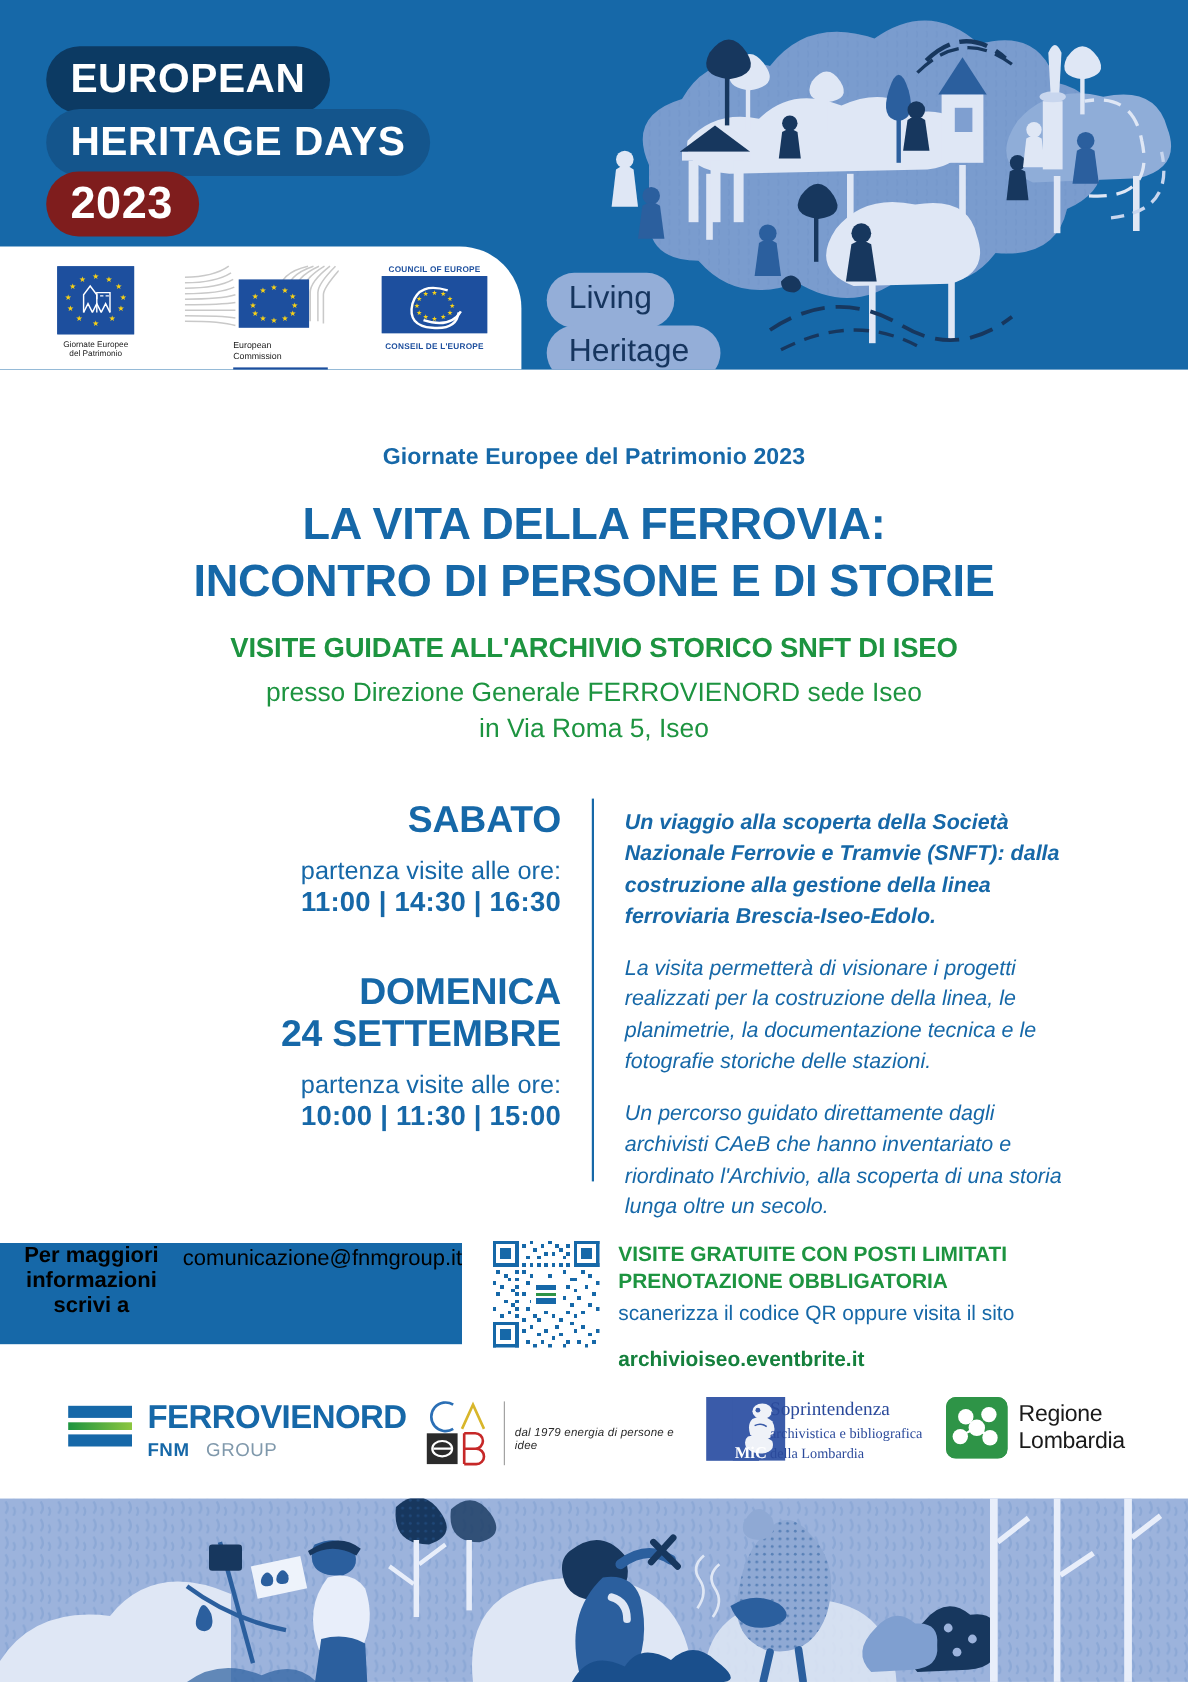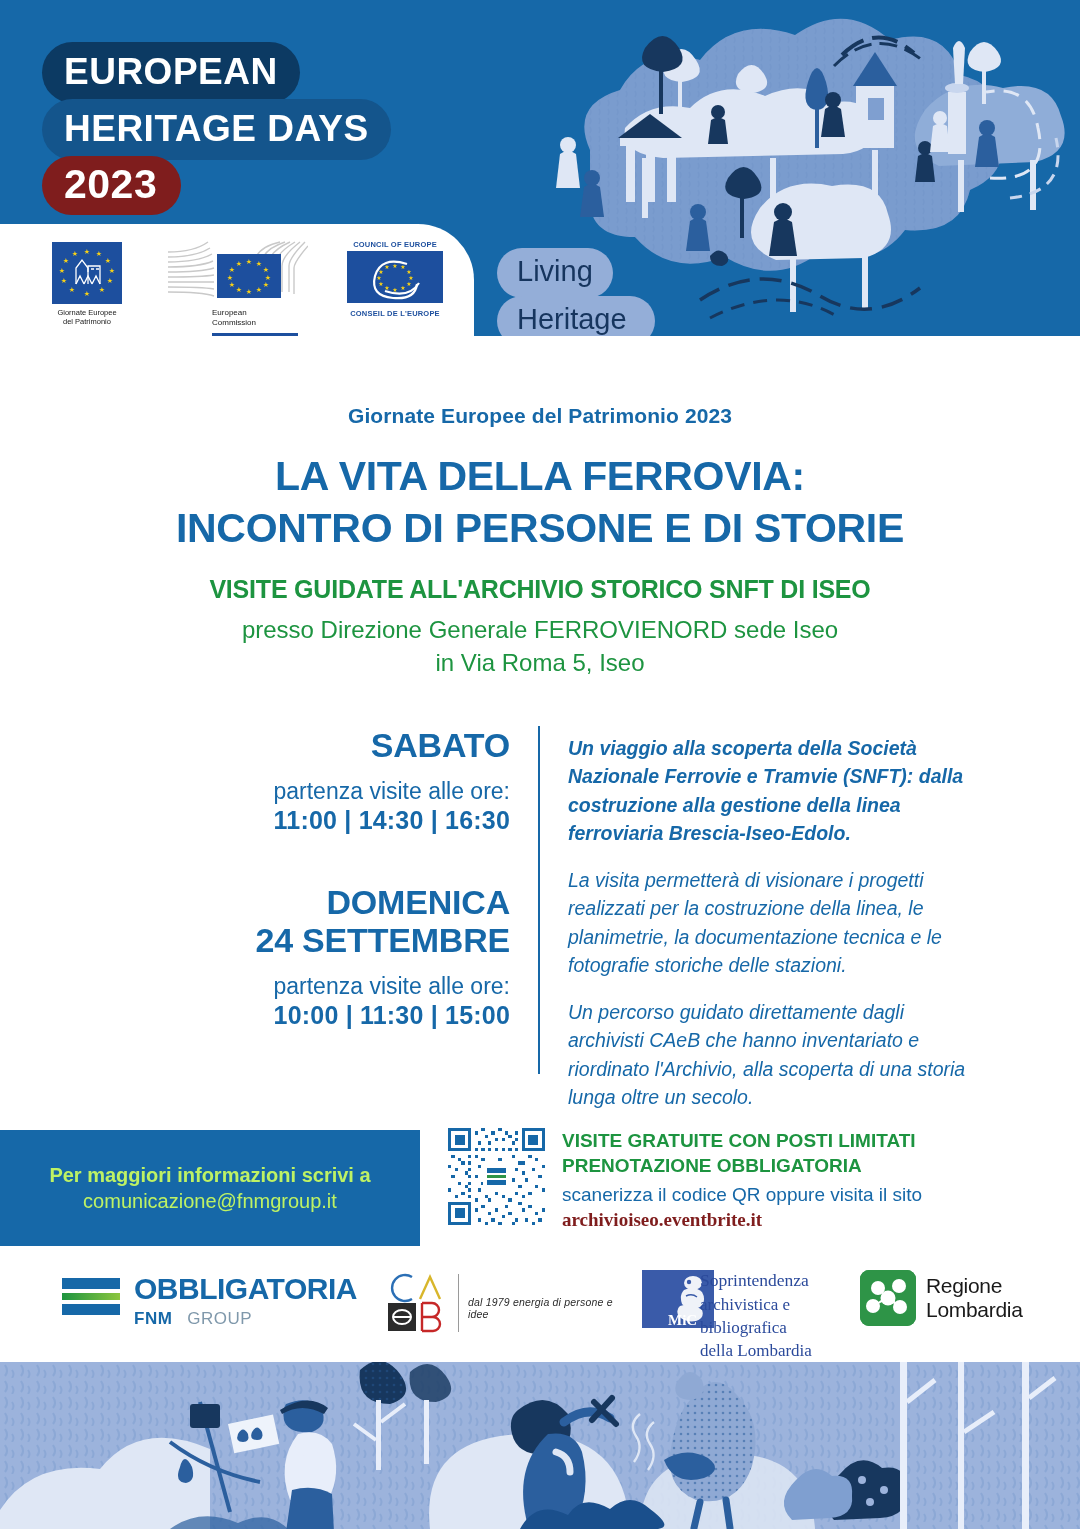--- a/index.html
+++ b/index.html
@@ -80,34 +80,34 @@
   .day-date { font-size:34px; font-weight:bold; line-height:1.12; letter-spacing:-0.2px; }
   .times-label { font-size:23px; margin-top:14px; font-weight:400; }
   .times-val { font-size:25px; font-weight:bold; margin-top:1px; letter-spacing:0.2px; }
   .day-block-2 { margin-top:48px; }
 
   .para { font-style:italic; font-size:19.5px; line-height:1.45; margin-bottom:19px; }
   .para.bold { font-weight:bold; }
 
   
   .contact-box {
-    position:absolute; left:0; top:1130px; width:420px; height:116px;
-    background:#1668a8; color:#bef264; text-align:center;
-    display:flex; flex-direction:column; justify-content:center;
+    position:absolute; left:0; top:1130px; width:420px; height:92px;
+    background:#1668a8; color:#000000; text-align:center;
+    display:flex; flex-direction:row; justify-content:center;
   }
   .contact-title { font-size:20px; font-weight:bold; }
   .contact-mail { font-size:20px; font-weight:400; margin-top:3px; }
 
   .qr { position:absolute; left:448px; top:1128px; width:97px; height:97px; background:#ffffff; }
   .qr svg { display:block; }
 
   .book { position:absolute; left:562px; top:1128px; width:470px; }
   .book-l1 { font-size:19px; font-weight:bold; color:#1d9440; line-height:1.32; }
   .book-l3 { font-size:19px; color:#1668a8; margin-top:6px; }
-  .book-l4 { font-size:19px; font-weight:bold; color:#7f1d1d; margin-top:3px;font-family:Liberation Serif, serif; }
+  .book-l4 { font-size:19px; font-weight:bold; color:#15803d; margin-top:20px; }
 
   
   .partners { position:absolute; left:0; top:1262px; width:1080px; height:90px; }
 
   
   .fnord { position:absolute; left:62px; top:12px; width:300px; }
   .fn-bars { position:absolute; left:0; top:4px; width:58px; }
   .fn-bar { height:11px; background:#1668a8; margin-bottom:4px; }
   .fn-bar.green { background:linear-gradient(90deg,#1d9440,#8cc63f); height:7px; }
   .fn-name { margin-left:72px; font-size:30px; font-weight:bold; color:#1668a8; letter-spacing:-0.5px; line-height:1; }
@@ -118,21 +118,21 @@
   
   .caeb { position:absolute; left:386px; top:10px; width:240px; }
   .caeb-mark { position:absolute; left:0; top:0; width:68px; height:62px; }
   .caeb-tag { position:absolute; left:82px; top:24px; font-size:10.5px; color:#2b2b2b; letter-spacing:0.2px; font-style:italic; }
   .caeb-rule { position:absolute; left:72px; top:2px; width:1px; height:58px; background:#9a9a9a; }
 
   
   .sopr { position:absolute; left:642px; top:8px; width:200px; }
   .sopr-mark { position:absolute; left:0; top:0; width:48px; height:58px; background:#3a5ba9;padding-left:24px; }
   .sopr-t1 { position:absolute; left:58px; top:2px; font-size:17.5px; color:#2b4a9b; font-family:"Liberation Serif",serif; line-height:1; }
-  .sopr-t2 { position:absolute; left:58px; top:24px; font-size:17px; color:#2b4a9b; font-family:"Liberation Serif",serif; line-height:1.35; }
+  .sopr-t2 { position:absolute; left:58px; top:24px; font-size:13px; color:#2b4a9b; font-family:"Liberation Serif",serif; line-height:1.35; }
 
   
   .reglom { position:absolute; left:860px; top:8px; width:200px; }
   .rl-mark { position:absolute; left:0; top:0; width:56px; height:56px; background:#2e9447; border-radius:9px; }
   .rl-t { position:absolute; left:66px; top:4px; font-size:21px; color:#1a1a1a; line-height:1.12; letter-spacing:-0.3px; }
 
   
   .footer-illo { position:absolute; left:0; top:1362px; width:1080px; height:167px; overflow:hidden; background:#ffffff; }
 </style>
 </head>
@@ -532,21 +532,21 @@
 </div>
 
 <div class="partners">
 
   <div class="fnord">
     <div class="fn-bars">
       <div class="fn-bar"></div>
       <div class="fn-bar green"></div>
       <div class="fn-bar"></div>
     </div>
-    <div class="fn-name">OBBLIGATORIA</div>
+    <div class="fn-name">FERROVIENORD</div>
     <div class="fn-sub"><b>FNM</b><span>GROUP</span></div>
   </div>
 
   <div class="caeb">
     <svg class="caeb-mark" viewBox="0 0 68 62">
       <path d="M26 5 a13 13 0 1 0 0 22" stroke="#2b6fb5" stroke-width="2.4" fill="none"></path>
       <path d="M34 27 L44 5 L54 27" stroke="#d8b62b" stroke-width="2.4" fill="none"></path>
       <rect x="2" y="31" width="28" height="28" fill="#2b2b2b"></rect>
       <ellipse cx="16" cy="45" rx="9" ry="7" fill="none" stroke="#ffffff" stroke-width="2"></ellipse>
       <path d="M8 45 h16" stroke="#ffffff" stroke-width="2"></path>

